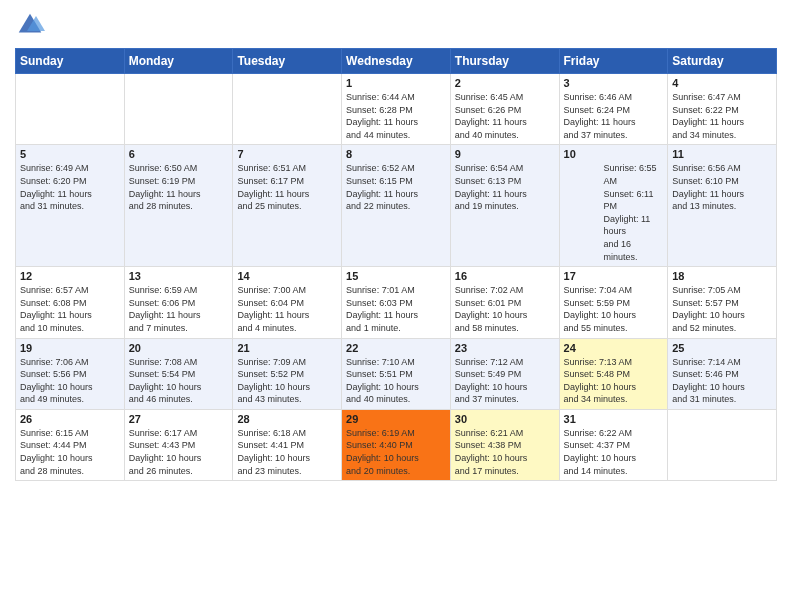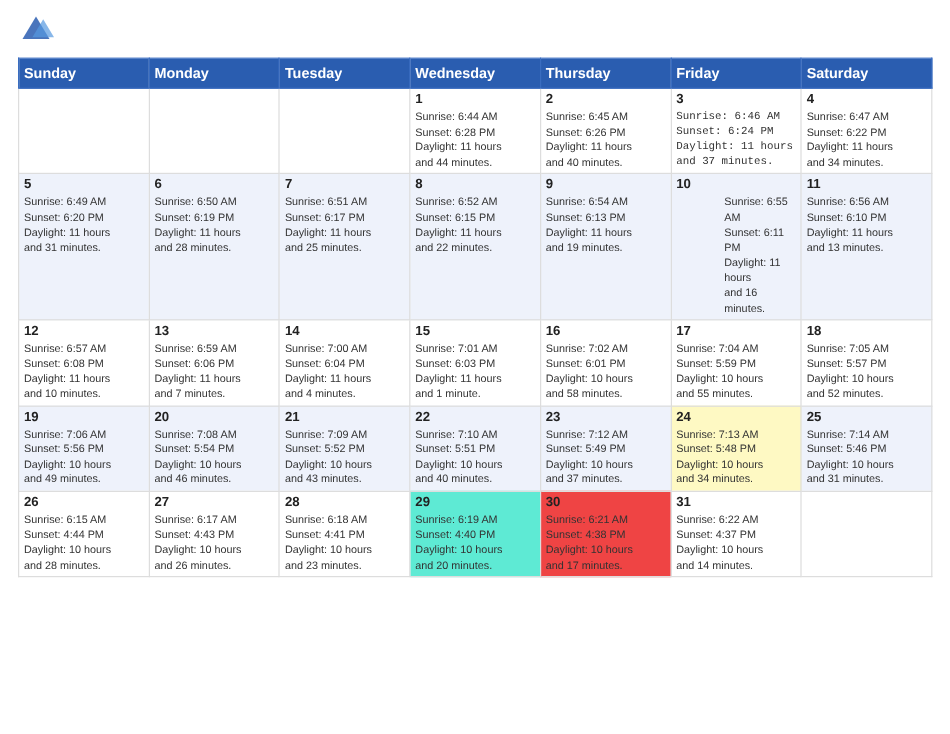--- a/index.html
+++ b/index.html
@@ -146,21 +146,21 @@
           </td>
           <td style="background: rgb(255, 255, 255);">
             <span class="day-number">2</span>
             <div class="day-info" style="white-space: pre-line;">Sunrise: 6:45 AM
 Sunset: 6:26 PM
 Daylight: 11 hours
 and 40 minutes.</div>
           </td>
           <td style="background: rgb(255, 255, 255);">
             <span class="day-number">3</span>
-            <div class="day-info" style="white-space: pre-line; font-family: Liberation Mono, monospace;">Sunrise: 6:46 AM
+            <div class="day-info" style="white-space: pre-line;">Sunrise: 6:46 AM
 Sunset: 6:24 PM
 Daylight: 11 hours
 and 37 minutes.</div>
           </td>
           <td style="background: rgb(255, 255, 255);">
             <span class="day-number">4</span>
             <div class="day-info" style="white-space: pre-line;">Sunrise: 6:47 AM
 Sunset: 6:22 PM
 Daylight: 11 hours
 and 34 minutes.</div>
@@ -334,28 +334,28 @@
 Daylight: 10 hours
 and 26 minutes.</div>
           </td>
           <td style="background: rgb(255, 255, 255);">
             <span class="day-number">28</span>
             <div class="day-info" style="white-space: pre-line;">Sunrise: 6:18 AM
 Sunset: 4:41 PM
 Daylight: 10 hours
 and 23 minutes.</div>
           </td>
-          <td style="background: #5eead4;">
+          <td style="background: #f97316;">
             <span class="day-number">29</span>
             <div class="day-info" style="white-space: pre-line;">Sunrise: 6:19 AM
 Sunset: 4:40 PM
 Daylight: 10 hours
 and 20 minutes.</div>
           </td>
-          <td style="background: #ef4444;">
+          <td style="background: #fef9c3;">
             <span class="day-number">30</span>
             <div class="day-info" style="white-space: pre-line;">Sunrise: 6:21 AM
 Sunset: 4:38 PM
 Daylight: 10 hours
 and 17 minutes.</div>
           </td>
           <td style="background: rgb(255, 255, 255);">
             <span class="day-number">31</span>
             <div class="day-info" style="white-space: pre-line;">Sunrise: 6:22 AM
 Sunset: 4:37 PM

